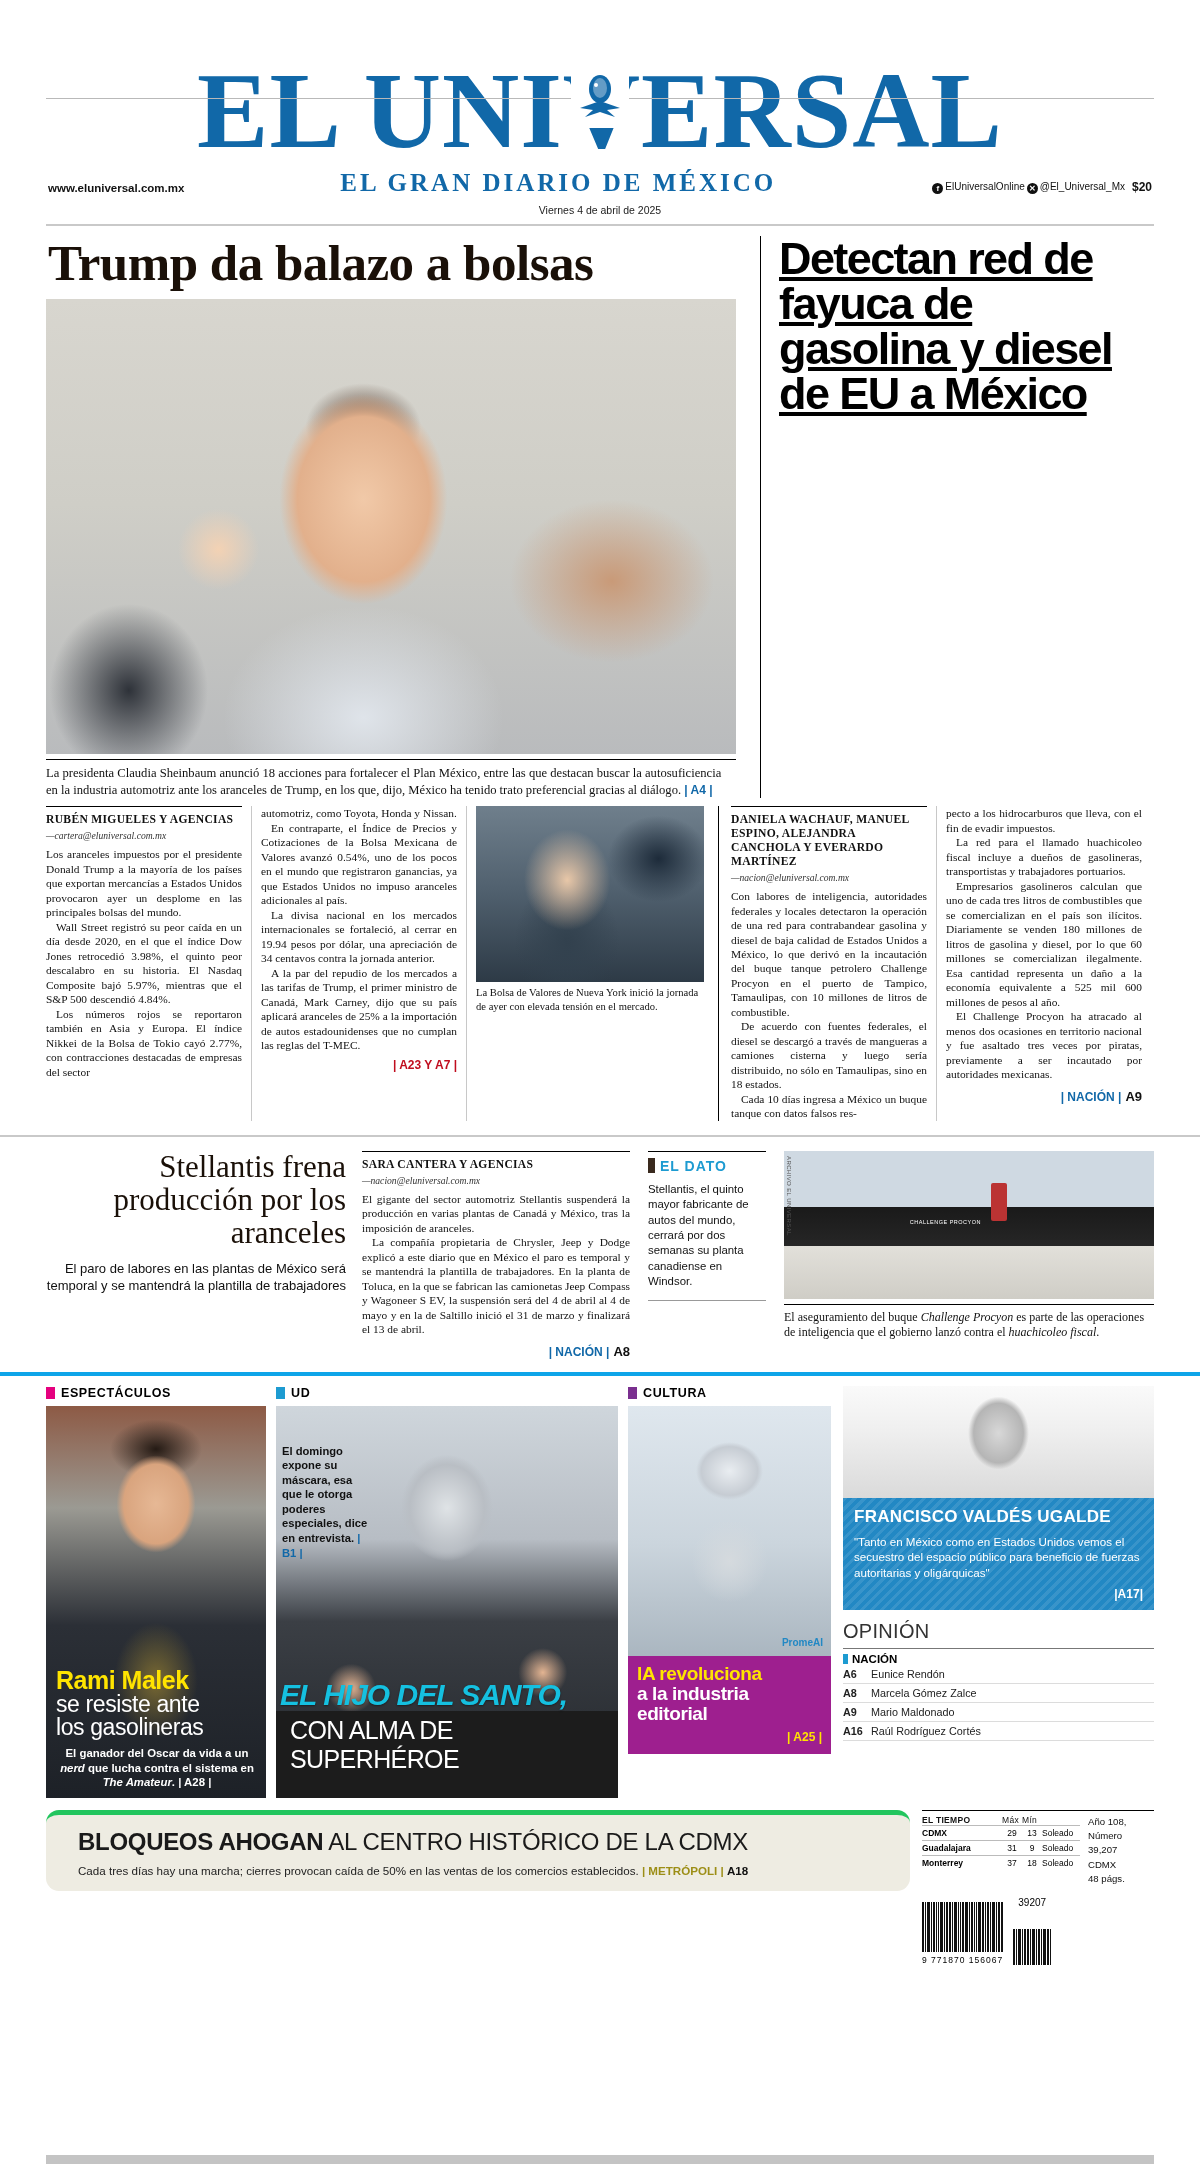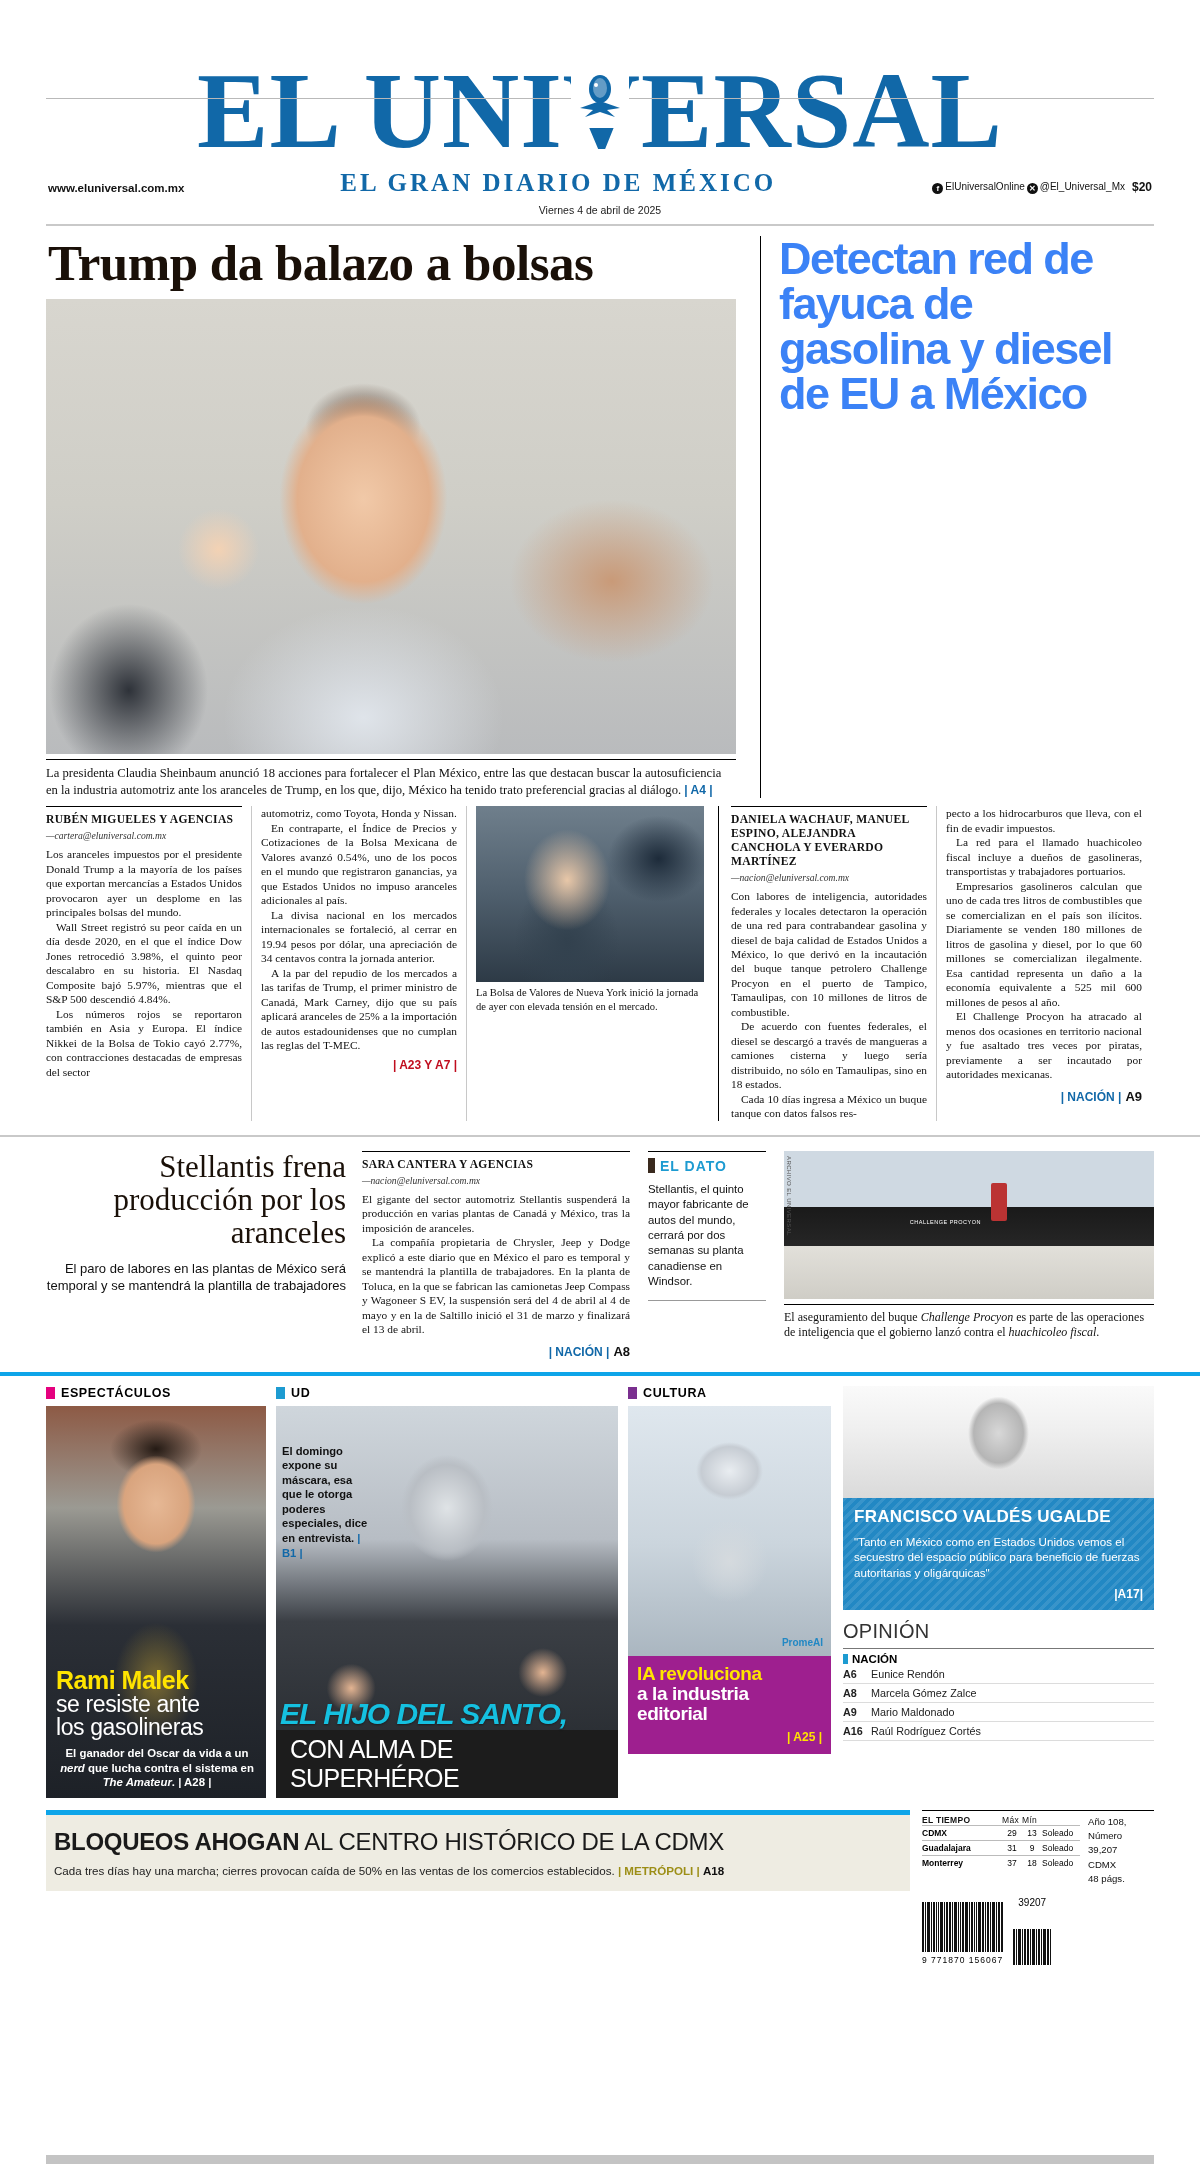--- a/index.html
+++ b/index.html
@@ -28,21 +28,21 @@
 
   .hl-trump{font-family:"Liberation Serif", serif;font-weight:bold;font-size:51px;line-height:1.0;letter-spacing:-0.5px;color:#1a1008;margin:2px 0 10px 2px;}
 
   .photo{position:relative;overflow:hidden;background:#cfcfc9;}
   .ph-main{height:455px;}
 
   .cap{font-family:"Liberation Serif", serif;font-size:12.6px;line-height:1.32;color:#111;border-top:1px solid #000;padding-top:5px;margin-top:5px;}
   .ref{color:#1168a8;font-family:"Liberation Sans", sans-serif;font-weight:bold;font-size:12px;white-space:nowrap;}
   .ref-red{color:#c00d1e;}
 
-  .hl-fayuca{font-family:"Liberation Sans", sans-serif;font-weight:bold;font-size:45px;line-height:1.0;letter-spacing:-1.6px;color:#3b82f6;}
+  .hl-fayuca{font-family:"Liberation Sans", sans-serif;font-weight:bold;font-size:45px;line-height:1.0;letter-spacing:-1.6px;color:#000000;text-decoration:underline;}
   .deck{font-family:"Liberation Sans", sans-serif;font-size:15.2px;line-height:1.28;color:#111;margin-top:14px;border-bottom:1px solid #000;padding-bottom:12px;}
   .deck i{font-style:italic;}
 
   
   .cols{display:flex;padding:0 46px;margin-top:8px;}
   .col{font-family:"Liberation Serif", serif;}
   .byline{font-family:"Liberation Serif", serif;font-weight:bold;font-size:11.6px;line-height:1.2;letter-spacing:.3px;color:#111;border-top:1px solid #000;padding-top:6px;}
   .email{font-family:"Liberation Serif", serif;font-style:italic;font-size:9.6px;color:#333;margin:3px 0 6px;}
   .bodytext{font-size:11.4px;line-height:1.27;text-align:justify;color:#111;}
   .bodytext p{margin:0;text-indent:10px;}
@@ -81,21 +81,21 @@
   .rami-t1{font-family:"Liberation Sans", sans-serif;font-weight:bold;font-size:25px;color:#ffe400;line-height:1;letter-spacing:-.5px;}
   .rami-t2{font-family:"Liberation Sans", sans-serif;font-size:23px;color:#fff;line-height:1.02;letter-spacing:-.4px;}
   .rami-sub{font-family:"Liberation Sans", sans-serif;font-weight:bold;font-size:11.4px;color:#fff;line-height:1.26;margin-top:7px;text-align:center;}
   .rami-sub i{font-style:italic;}
 
   .pan-ud{width:342px;margin-left:10px;}
   .ph-santo{height:392px;position:relative;}
   .santo-note{position:absolute;left:6px;top:38px;width:92px;font-family:"Liberation Sans", sans-serif;font-weight:bold;font-size:11.2px;line-height:1.3;color:#111;}
   .santo-ov{position:absolute;left:0;right:0;bottom:0;}
   .santo-t1{font-family:"Liberation Sans", sans-serif;font-style:italic;font-weight:bold;font-size:30px;color:#15c0e0;letter-spacing:-1px;padding-left:4px;line-height:1.05;text-shadow:0 1px 2px rgba(0,0,0,.4);}
-  .santo-t2{background:#1c1c1c;color:#fff;font-family:"Liberation Sans", sans-serif;font-size:25px;letter-spacing:-.6px;padding:5px 0 5px 14px;}
+  .santo-t2{background:#1c1c1c;color:#fff;font-family:"Liberation Sans", sans-serif;font-size:25px;letter-spacing:-.6px;padding:5px 0 24px 14px;}
 
   .pan-cul{width:203px;margin-left:10px;}
   .ph-robot{height:250px;position:relative;}
   .cul-box{background:#9e1f8f;color:#fff;padding:8px 9px 10px;}
   .cul-t{font-family:"Liberation Sans", sans-serif;font-weight:bold;font-size:19px;line-height:1.06;color:#ffe400;letter-spacing:-.4px;}
   .cul-ref{text-align:right;color:#ffe400;font-family:"Liberation Sans", sans-serif;font-weight:bold;font-size:12px;margin-top:6px;}
 
   .pan-op{flex:1;margin-left:12px;}
   .ph-valdes{height:112px;position:relative;overflow:hidden;}
   .op-box{background:#2288c4;color:#fff;padding:10px 11px 9px;background-image:repeating-linear-gradient(135deg,rgba(255,255,255,.10) 0 3px,transparent 3px 7px);}
@@ -103,21 +103,21 @@
   .op-q{font-family:"Liberation Sans", sans-serif;font-size:11.6px;line-height:1.34;margin-top:8px;}
   .op-pg{text-align:right;font-family:"Liberation Sans", sans-serif;font-weight:bold;font-size:12px;margin-top:6px;}
   .op-title{font-family:"Liberation Sans", sans-serif;font-size:20px;color:#333;margin:10px 0 5px;letter-spacing:.3px;}
   .op-sec{display:flex;align-items:center;gap:4px;font-family:"Liberation Sans", sans-serif;font-weight:bold;font-size:11.5px;border-top:1px solid #777;padding-top:4px;margin-top:3px;}
   .op-sec .sq{width:5px;height:10px;background:#1d9bd1;}
   .op-li{display:flex;gap:8px;font-family:"Liberation Sans", sans-serif;font-size:10.8px;color:#222;border-bottom:1px solid #dcdcdc;padding:3px 0;}
   .op-li b{font-weight:bold;width:20px;}
 
   
   .footer{display:flex;padding:0 46px;margin-top:12px;align-items:flex-start;}
-  .blq{flex:1;background:#eeece2;border-top:5px solid #0ea5e9;padding:13px 8px 14px;}
+  .blq{flex:1;background:#eeece2;border-top:5px solid #22c55e;padding:13px 32px 14px;border-radius:13px;}
   .blq-t{font-family:"Liberation Sans", sans-serif;font-size:24px;letter-spacing:-.3px;color:#1a1a1a;}
   .blq-t b{font-weight:bold;}
   .blq-s{font-family:"Liberation Sans", sans-serif;font-size:11.6px;color:#222;margin-top:8px;}
   .blq-s .mt{color:#9c8e16;font-weight:bold;}
   .blq-s .pg{font-weight:bold;color:#111;}
 
   .foot-r{width:232px;margin-left:12px;}
   .wx{display:flex;gap:8px;border-top:1px solid #000;padding-top:4px;}
   .wx-tbl{flex:1;}
   .wx-hd{display:flex;font-family:"Liberation Sans", sans-serif;font-size:8.5px;font-weight:bold;color:#111;letter-spacing:.3px;}

